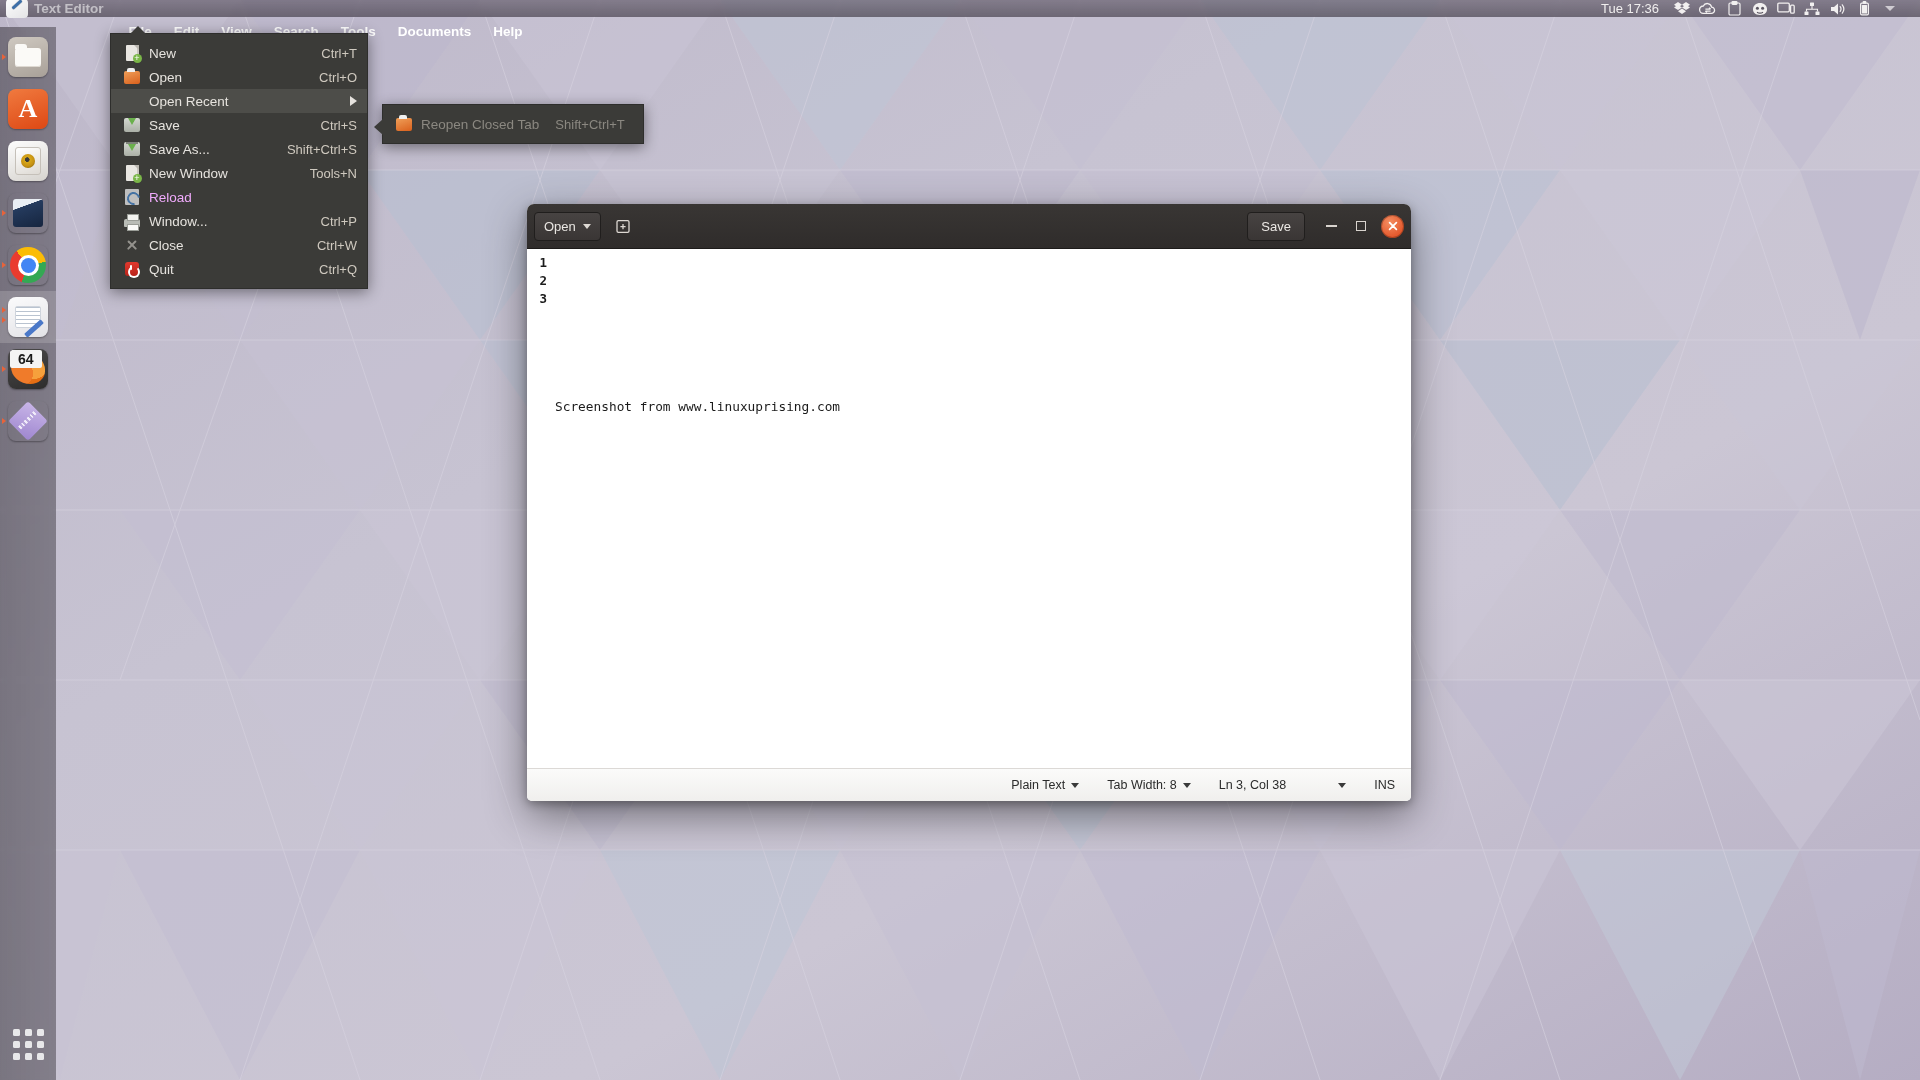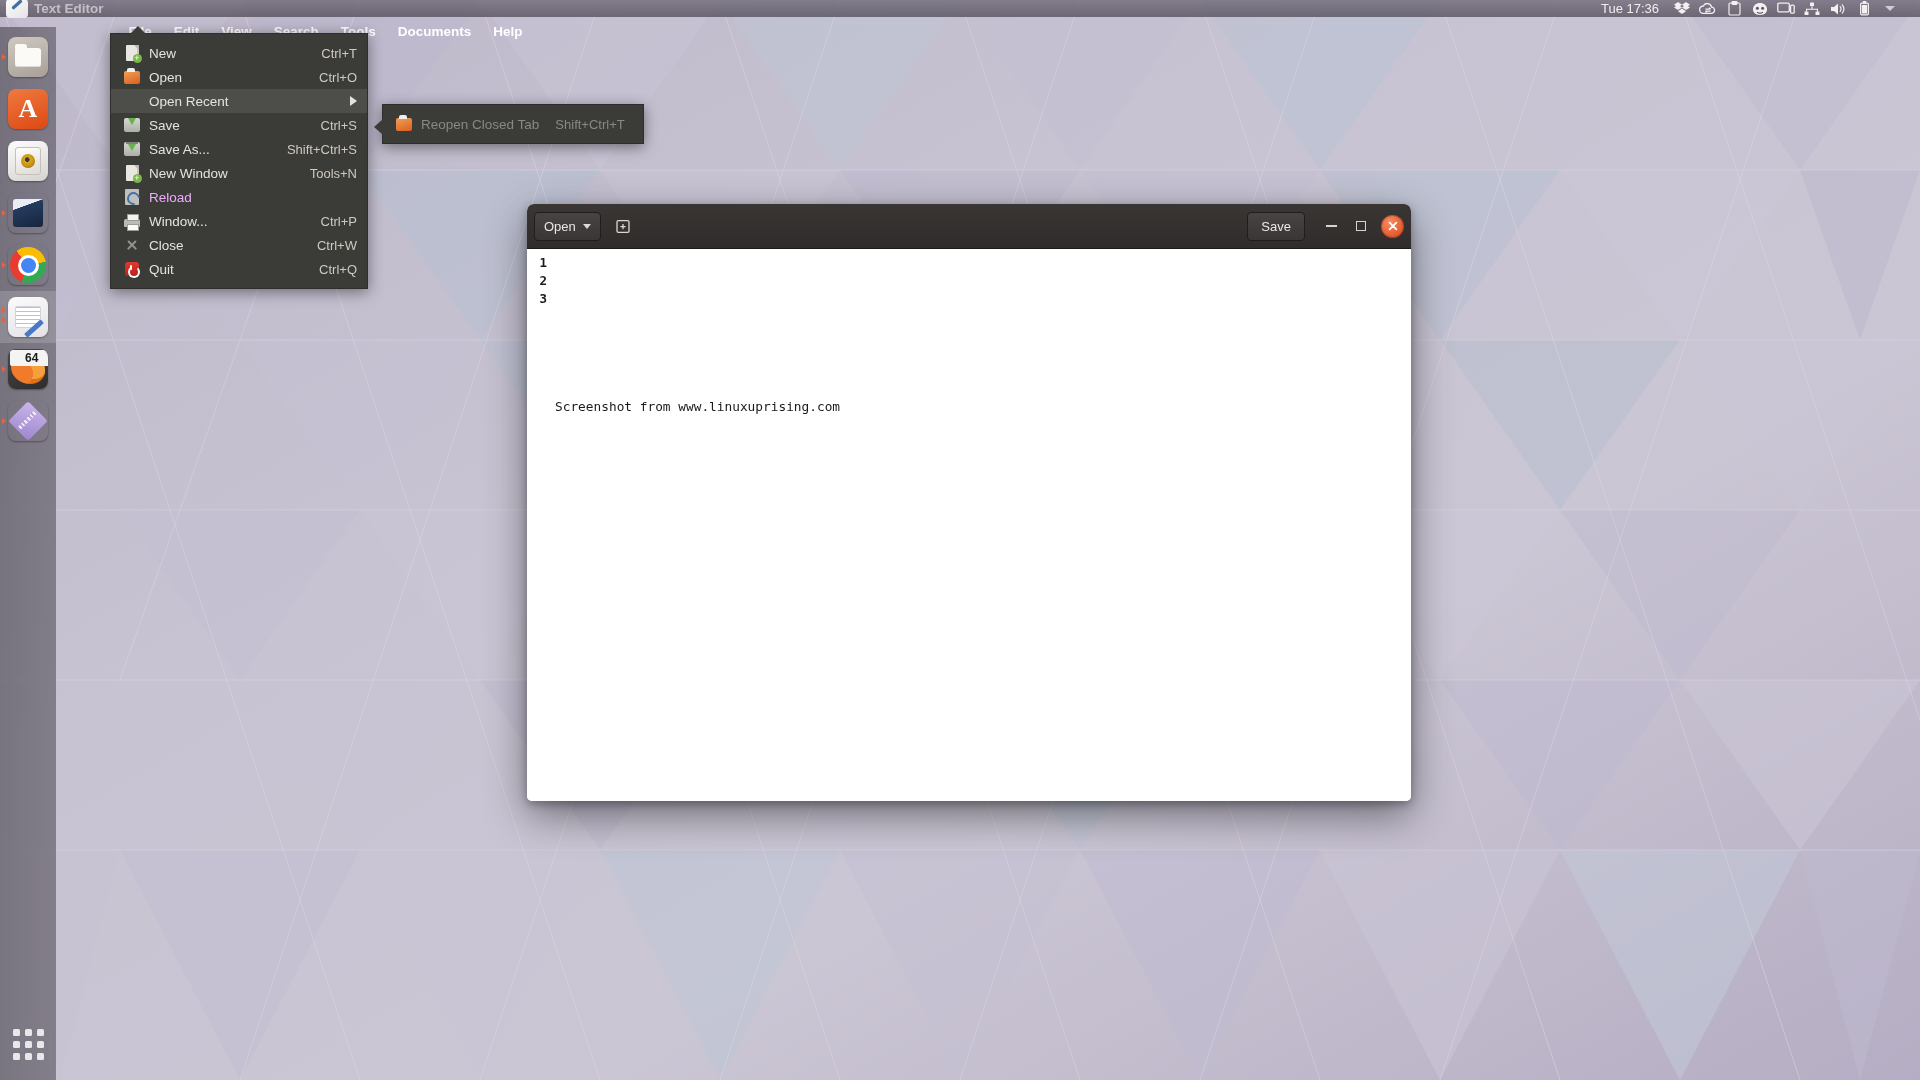--- a/index.html
+++ b/index.html
@@ -165,22 +165,22 @@
   .ic-gimp .blob {
     width:34px;height:30px;
     background: radial-gradient(circle at 30% 65%, #f07b2a 0 38%, transparent 39%),
                 radial-gradient(circle at 68% 38%, #f6a03c 0 45%, transparent 46%),
                 linear-gradient(160deg,#f18a2e,#e4690f);
     border-radius: 40% 55% 45% 60%;
   }
   .ic-gimp .badge {
     position:absolute; left:2px; top:1px;
     background:#f4f4f4; color:#1a1a1a;
-    font-size:12px; font-weight:bold; line-height:1;
-    padding:2px 15px; border-radius:2px;
+    font-size:14px; font-weight:bold; line-height:1;
+    padding:2px 8px; border-radius:2px;
     font-family:"Liberation Sans", sans-serif;
   }
   .ic-archive { background: transparent; }
   .ic-archive .diamond {
     width:28px;height:28px;
     background: linear-gradient(150deg,#c9b6e8,#9e86cf);
     transform: rotate(45deg);
     border-radius:3px;
     position:relative;
   }
@@ -675,20 +675,35 @@
       <div class="gutter-num">2</div>
       <div class="gutter-num">3</div>
     </div>
     <div id="editor-text">
       <div>&nbsp;</div>
       <div>&nbsp;</div>
       <div>Screenshot from www.linuxuprising.com</div>
     </div>
   </div>
 
+  <div id="gedit-statusbar">
+    <div class="sb-item">
+      <span>Plain Text</span>
+      <span class="sb-caret"></span>
+    </div>
+    <div class="sb-item">
+      <span>Tab Width: 8</span>
+      <span class="sb-caret"></span>
+    </div>
+    <div class="sb-item" style="gap:52px;">
+      <span>Ln 3, Col 38</span>
+      <span class="sb-caret"></span>
+    </div>
+    <div class="sb-item" id="sb-ins">INS</div>
+  </div>
 </div>
 
 <div id="file-menu">
 
   <div class="menu-item">
     <span class="mi-icon">
       <span class="doc-ic">
           <span class="plus">+</span>
         </span>
     </span>

